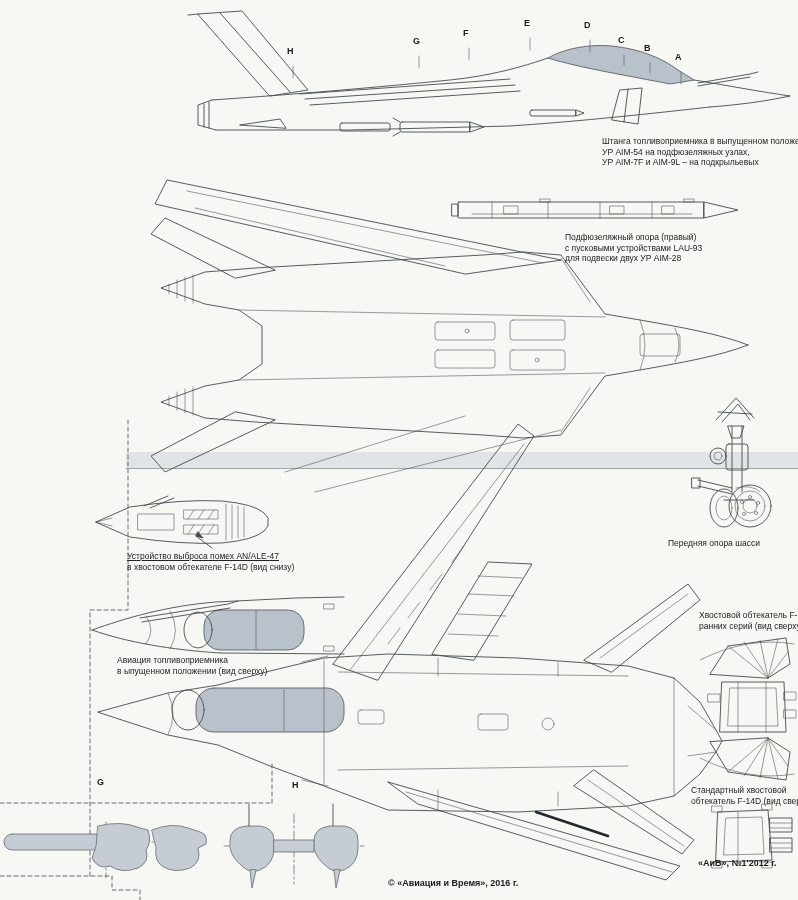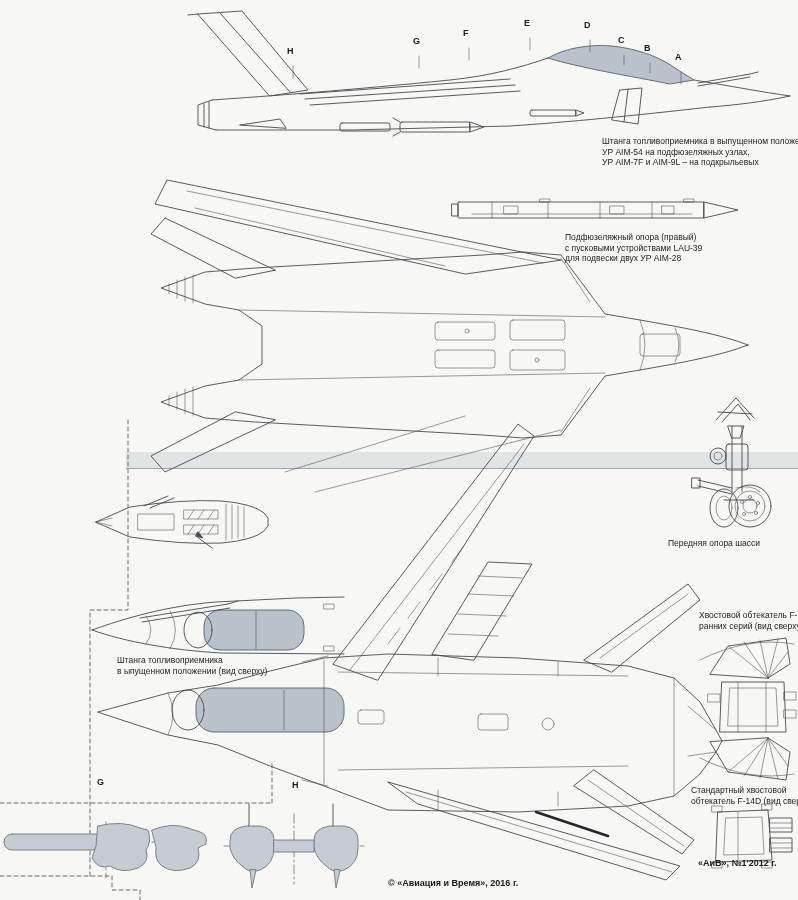--- a/index.html
+++ b/index.html
@@ -130,21 +130,21 @@
     <path class="thin" d="M40,8 L40,24 M96,8 L96,24 M148,8 L148,24 M200,8 L200,24 M20,20 L240,20"></path>
     <rect class="thin" x="52" y="12" width="14" height="8"></rect>
     <rect class="thin" x="158" y="12" width="14" height="8"></rect>
     <rect class="thin" x="210" y="12" width="12" height="8"></rect>
     <rect class="thin" x="88" y="5" width="10" height="3"></rect>
     <rect class="thin" x="232" y="5" width="10" height="3"></rect>
   </svg>
 
   <div class="cap" style="left:565px;top:232px">
     <div>Подфюзеляжный опора (правый)</div>
-    <div>с пусковыми устройствами LAU-39</div>
+    <div>с пусковыми устройствами LAU-93</div>
     <div>для подвески двух УР AIM-28</div>
   </div>
 
   <svg class="art" style="left:688px;top:392px" width="96" height="146">
     <path d="M28,28 L48,6 L66,26 M34,30 L50,12 L62,28 M30,20 L64,22"></path>
     <path d="M40,34 L56,34 L52,46 L44,46 Z"></path>
     <path d="M44,34 L44,100 M54,34 L54,100"></path>
     <rect x="38" y="52" width="22" height="26" rx="3"></rect>
     <circle cx="30" cy="64" r="8"></circle>
       <circle class="thin" cx="30" cy="64" r="4"></circle>
@@ -172,34 +172,38 @@
     <path d="M52,14 L76,4 M58,16 L82,6"></path>
     <rect class="thin" x="92" y="18" width="34" height="9"></rect>
     <rect class="thin" x="92" y="33" width="34" height="9"></rect>
     <path class="thin" d="M96,27 L102,18 M106,27 L112,18 M116,27 L122,18 M96,42 L102,33 M106,42 L112,33 M116,42 L122,33"></path>
     <path class="thin" d="M134,12 L134,48 M140,13 L140,47 M146,14 L146,46 M152,15 L152,45"></path>
     <rect class="thin" x="46" y="22" width="36" height="16"></rect>
     <path class="thin" d="M4,30 L20,26 M4,30 L20,34"></path>
     <path d="M120,56 L104,44"></path>
     <path d="M104,44 L111,46 L106,40 Z" style="fill:#454b50"></path>
   </svg>
+  <div class="cap" style="left:127px;top:551px">
+    <div class="u">Устройство выброса помех AN/ALE-47</div>
+    <div>в хвостовом обтекателе F-14D (вид снизу)</div>
+  </div>
 
   <svg class="art" style="left:86px;top:584px" width="262" height="72">
     <path d="M6,46 C40,34 80,22 130,18 L210,14 L258,13"></path>
     <path d="M6,46 C40,58 85,66 135,69 L258,70"></path>
     <rect class="f-canopy" x="118" y="26" width="100" height="40" rx="16"></rect>
     <ellipse cx="112" cy="46" rx="14" ry="18"></ellipse>
     <line class="thin" x1="170" y1="27" x2="170" y2="65"></line>
     <path class="thin" d="M60,32 Q70,46 60,60 M84,27 Q95,46 84,65"></path>
     <path d="M54,34 L142,20 L152,17 M56,38 L144,24"></path>
     <rect class="thin" x="238" y="20" width="10" height="5"></rect>
     <rect class="thin" x="238" y="62" width="10" height="5"></rect>
   </svg>
   <div class="cap" style="left:117px;top:655px">
-    <div>Штанга топливоприемника</div>
+    <div>Авиация топливоприемника</div>
     <div>в ыпущенном положении (вид сверху)</div>
   </div>
 
   <svg class="art" style="left:88px;top:414px" width="622" height="472">
 
     <path d="M10,298 L80,279 L130,271 L182,257 L236,244 L300,240 L430,244 L540,252 L586,264 L612,288 L628,316 L634,327 L628,338 L612,360 L586,382 L540,392 L430,398 L300,396 L236,372 L182,352 L130,331 L80,321 Z"></path>
 
     <rect class="f-canopy" x="108" y="274" width="148" height="44" rx="18"></rect>
     <line class="thin" x1="196" y1="276" x2="196" y2="316"></line>
     <ellipse cx="100" cy="296" rx="16" ry="20"></ellipse>

